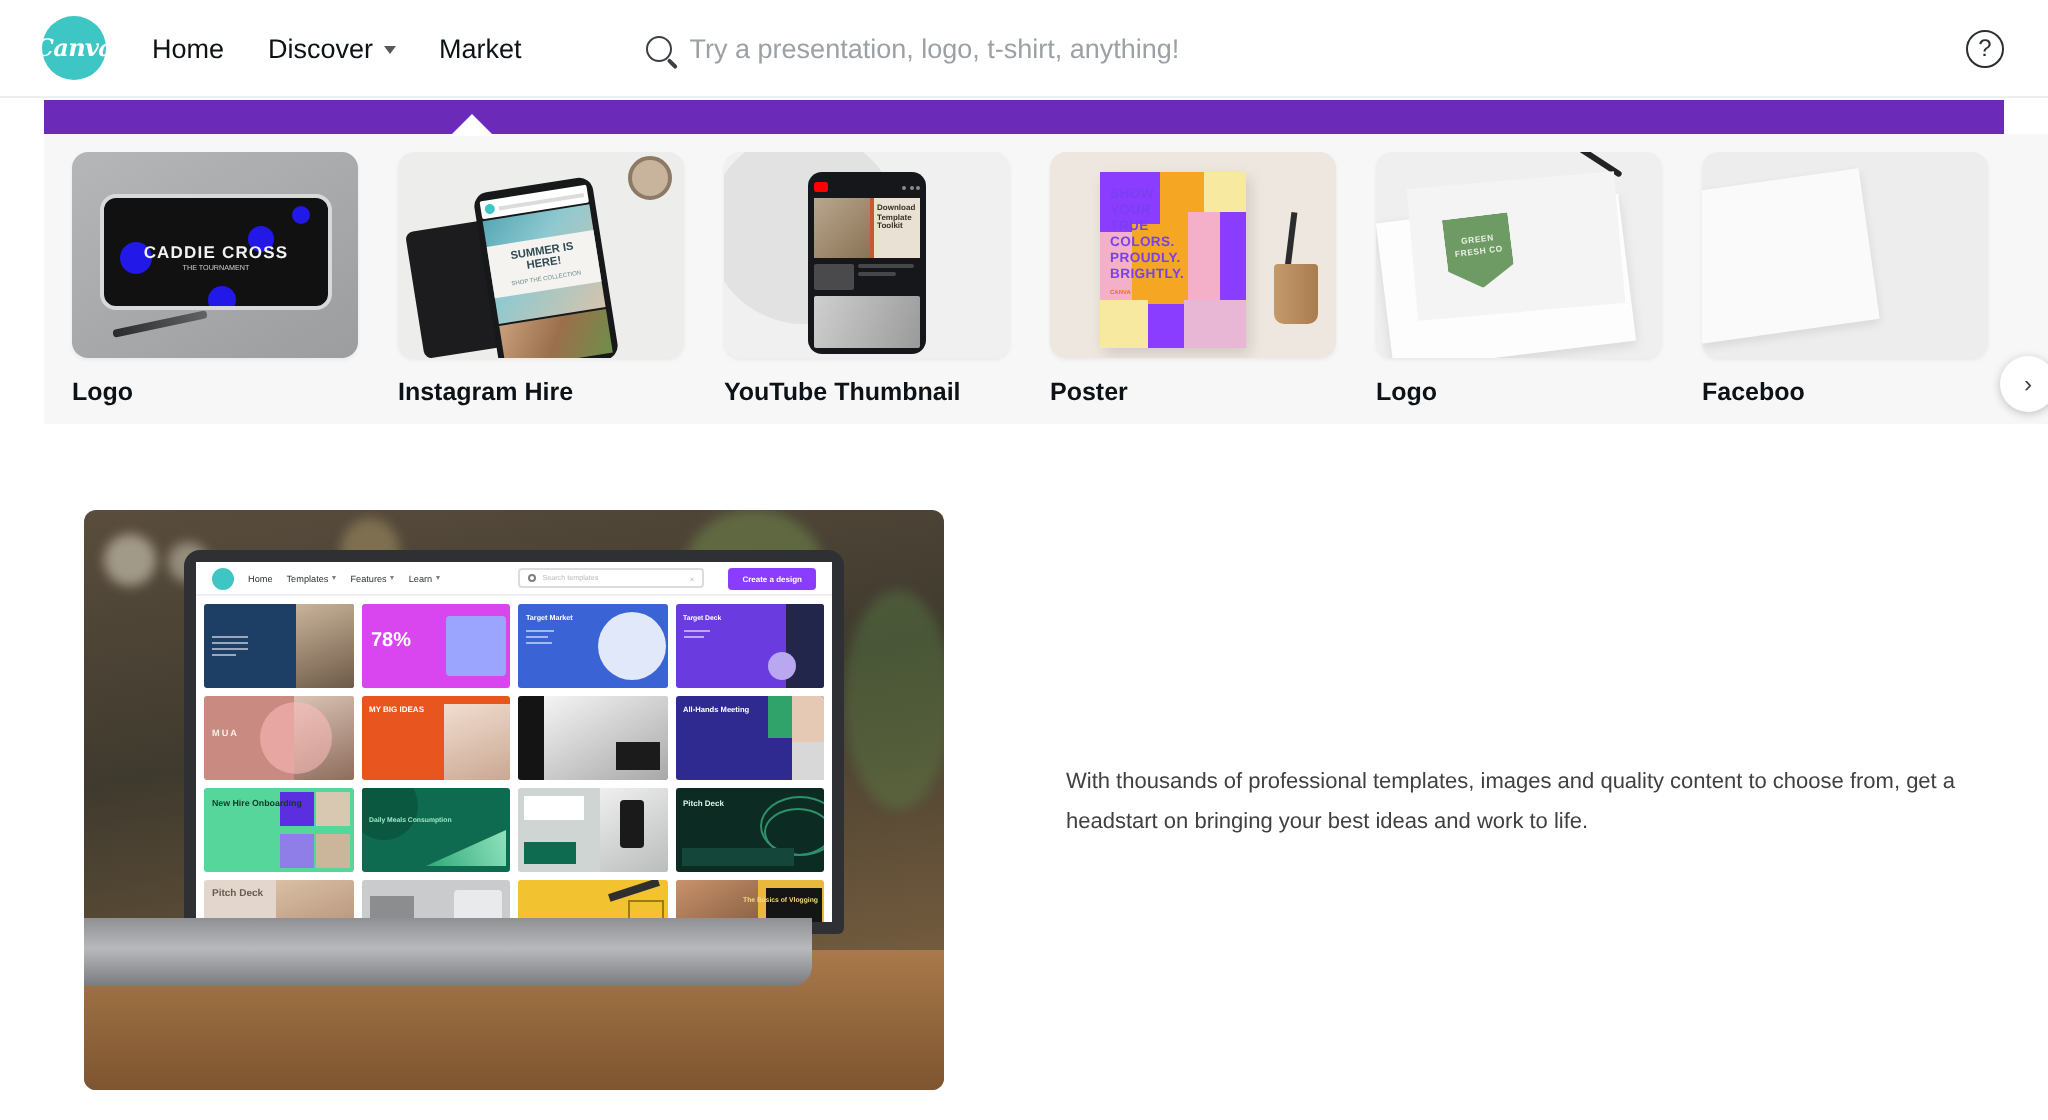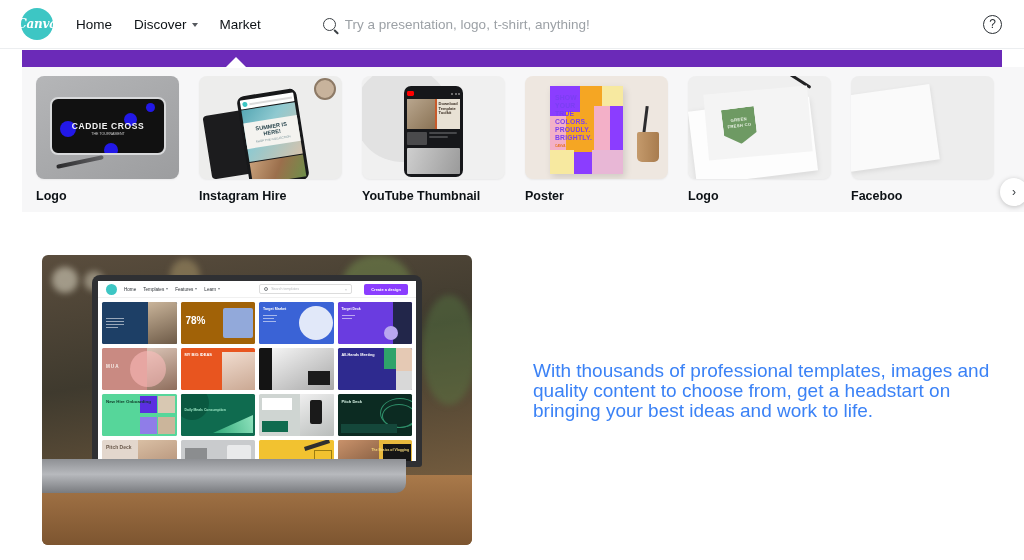--- a/index.html
+++ b/index.html
@@ -311,21 +311,21 @@
   .t-lines i { display:block; width:18px; height:1.4px; background:rgba(255,255,255,.55); margin-bottom:1.6px;}
   .big-pct { position:absolute; left:5px; top:13px; font-size:10px; font-weight:800; color:#fff;}
   .pink-circ {
     position: absolute; left: 28px; top: 3px; width: 36px; height: 36px;
     border-radius: 50%; background: rgba(255,190,190,.55); z-index:4;
   }
 
   
   .hero-copy { position: absolute; left: 533px; top: 123px; width: 470px; }
   .hero-h1 { font-size: 28px; font-weight: 700; color: #0d1216; letter-spacing: -.4px; }
-  .hero-p { margin-top: 8px; font-size: 19px; line-height: 20px; color: #3b82f6; }
+  .hero-p { margin-top: 28px; font-size: 11px; line-height: 20px; color: #404040; }
 </style>
 </head>
 <body>
 
 <div class="page">
 
   <div class="topnav">
     <div class="logo-wrap">
       <div class="logo-circle">
         <span class="logo-text">Canva</span>
@@ -533,21 +533,21 @@
           <div class="grid">
             <div class="tile" style="background:#1d3f66">
               <span class="t-lines">
                   <i></i>
                   <i></i>
                   <i></i>
                   <i style="width:12px"></i>
                 </span>
               <span style="position:absolute;right:0;top:0;width:38%;height:100%;background:linear-gradient(160deg,#c9b49a,#6d5a47)"></span>
             </div>
-            <div class="tile" style="background:#a16207">
+            <div class="tile" style="background:#d946ef">
               <span class="big-pct">78%</span>
               <span style="position:absolute;right:2px;top:6px;width:30px;height:30px;background:#8fb6ff;opacity:.85;border-radius:2px;"></span>
             </div>
             <div class="tile" style="background:#3a63d6">
               <span class="t-txt" style="color:#fff;font-size:3.6px">Target Market</span>
               <span class="t-lines" style="top:13px">
                   <i style="width:14px"></i>
                   <i style="width:11px"></i>
                   <i style="width:13px"></i>
                 </span>

